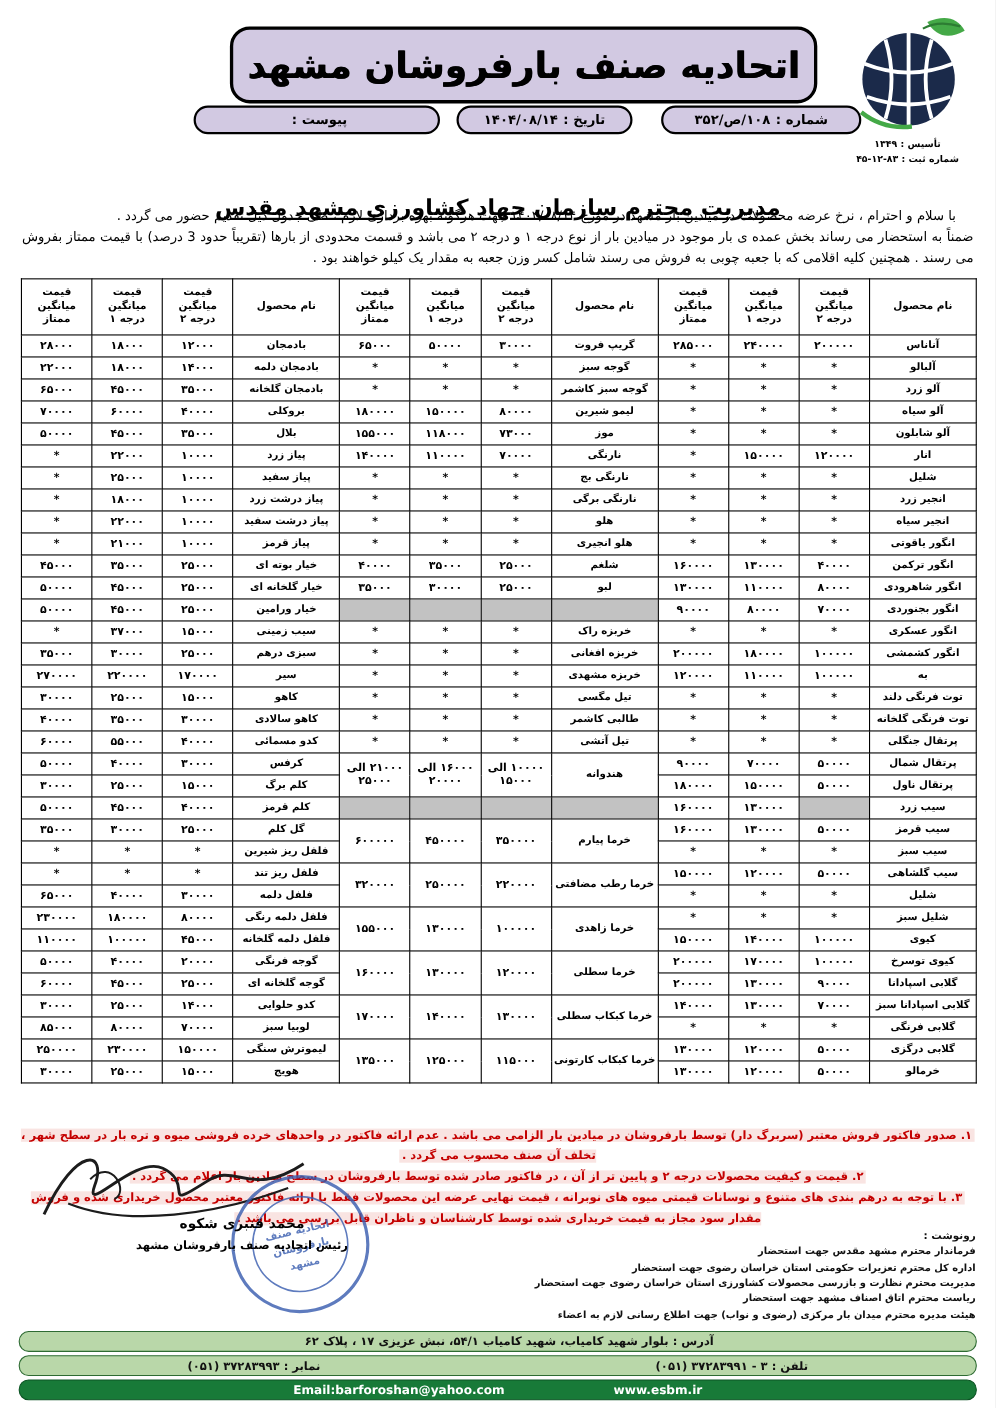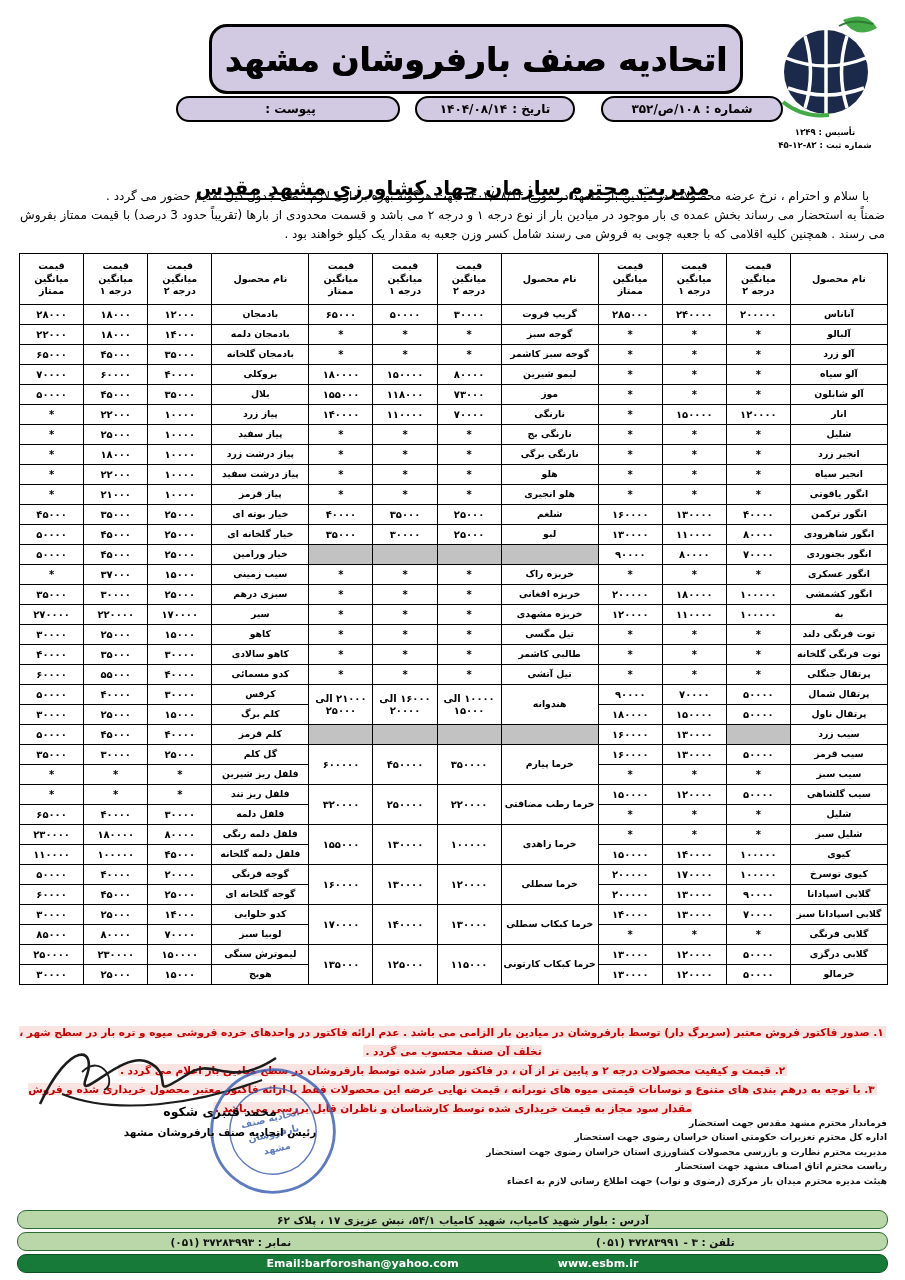--- a/index.html
+++ b/index.html
@@ -623,20 +623,21 @@
       <text x="70" y="60">اتحادیه صنف</text>
       <text x="70" y="76">بارفروشان</text>
       <text x="70" y="92">مشهد</text>
     </g>
   </svg>
 
   <div class="sig-name">محمد قنبری شکوه</div>
   <div class="sig-role">رئیس اتحادیه صنف بارفروشان مشهد</div>
 
   <div class="cc">
+    <div class="cc-label">رونوشت :</div>
     <div>فرماندار محترم مشهد مقدس جهت استحضار</div>
     <div>اداره کل محترم تعزیرات حکومتی استان خراسان رضوی جهت استحضار</div>
     <div>مدیریت محترم نظارت و بازرسی محصولات کشاورزی استان خراسان رضوی جهت استحضار</div>
     <div>ریاست محترم اتاق اصناف مشهد جهت استحضار</div>
     <div>هیئت مدیره محترم میدان بار مرکزی (رضوی و نواب) جهت اطلاع رسانی لازم به اعضاء</div>
   </div>
 
   <div class="bar bar-address">
     <span>آدرس : بلوار شهید کامیاب، شهید کامیاب ۵۴/۱، نبش عزیزی ۱۷ ، پلاک ۶۲</span>
   </div>

